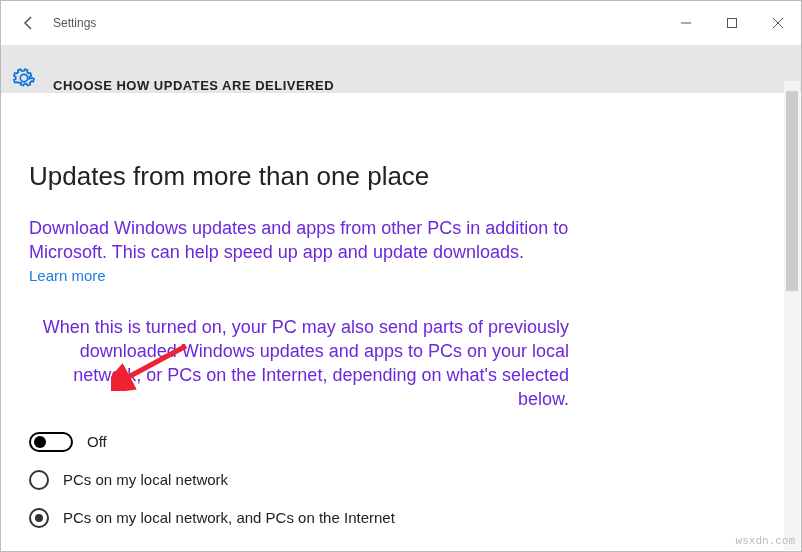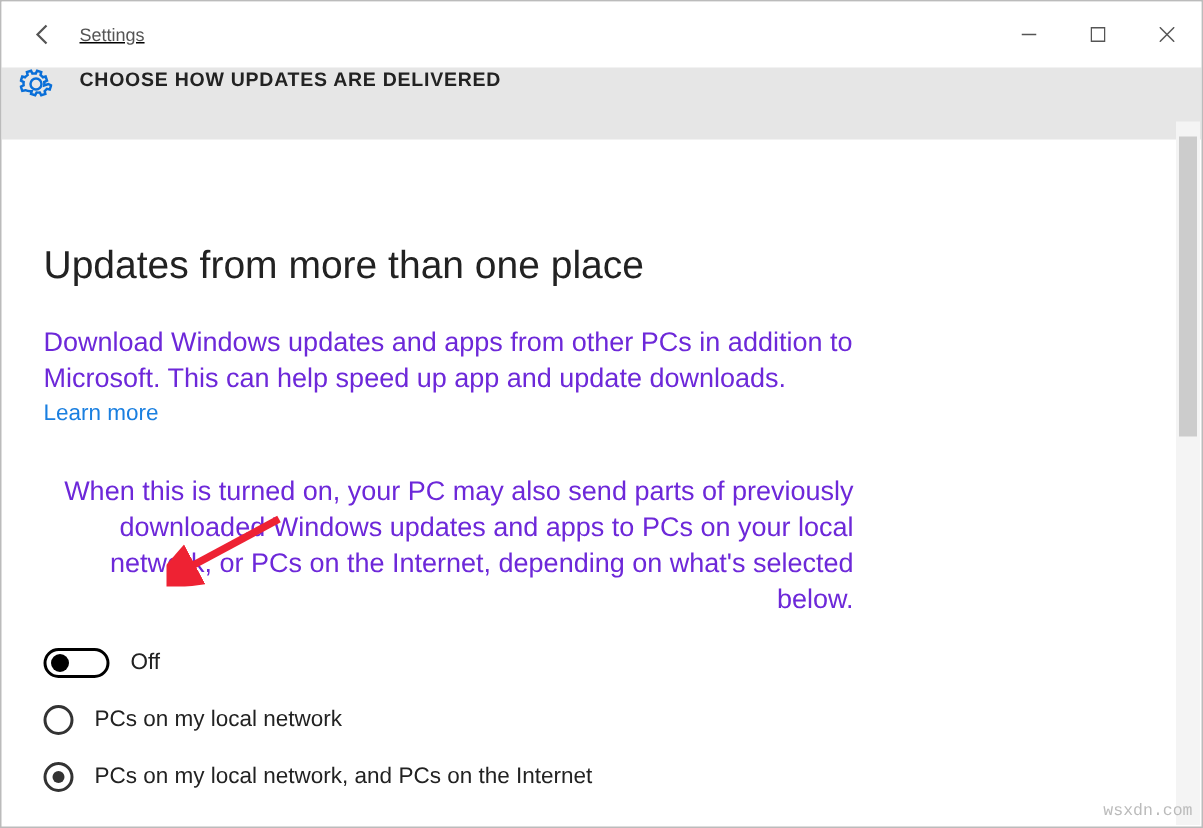--- a/index.html
+++ b/index.html
@@ -1,22 +1,22 @@
 <!DOCTYPE html>
 <html><head>
   <meta charset="utf-8">
   <style>
     * { box-sizing: border-box; margin: 0; padding: 0; }
     body { font-family: "Segoe UI", Arial, sans-serif; background: #fff; width: 802px; height: 552px; overflow: hidden; position: relative; border: 1px solid #bbb; }
-    .titlebar { height: 44px; background: #fff; display: flex; align-items: center; padding-left: 8px; text-decoration: underline; }
+    .titlebar { height: 44px; background: #fff; display: flex; align-items: center; padding-left: 8px; }
     .back-btn { width: 40px; height: 32px; display: flex; align-items: center; justify-content: center; color: #555; }
     .titlebar-title { font-size: 12px; color: #555; margin-left: 4px; }
     .win-controls { margin-left: auto; display: flex; }
     .win-btn { width: 46px; height: 32px; display: flex; align-items: center; justify-content: center; color: #555; }
-    .subheader { height: 48px; background: #e6e6e6; display: flex; align-items: flex-start; padding-left: 12px; gap: 18px; }
+    .subheader { height: 48px; background: #e6e6e6; display: flex; align-items: flex-end; padding-left: 12px; gap: 18px; }
     .gear { color: #0a6fd8; }
     .subheader-title { font-size: 13px; font-weight: 600; letter-spacing: 0.5px; color: #222; }
     .content { padding: 68px 16px 20px 28px; position: relative; }
     .page-title { font-size: 26px; font-weight: 400; color: #222; margin-bottom: 24px; }
     .desc { font-size: 18px; color: #6d28d9; max-width: 540px; line-height: 1.35; margin-bottom: 2px; }
     .link { color: #1a7fe0; font-size: 15px; cursor: pointer; }
     .block2 { margin-top: 30px; text-align: right; }
     .toggle-row { display: flex; align-items: center; gap: 14px; margin-top: 20px; position: relative; }
     .toggle { width: 44px; height: 20px; border: 2px solid #000; border-radius: 20px; position: relative; background: #fff; cursor: pointer; }
     .toggle-knob { width: 12px; height: 12px; background: #000; border-radius: 50%; position: absolute; left: 3px; top: 2px; }

